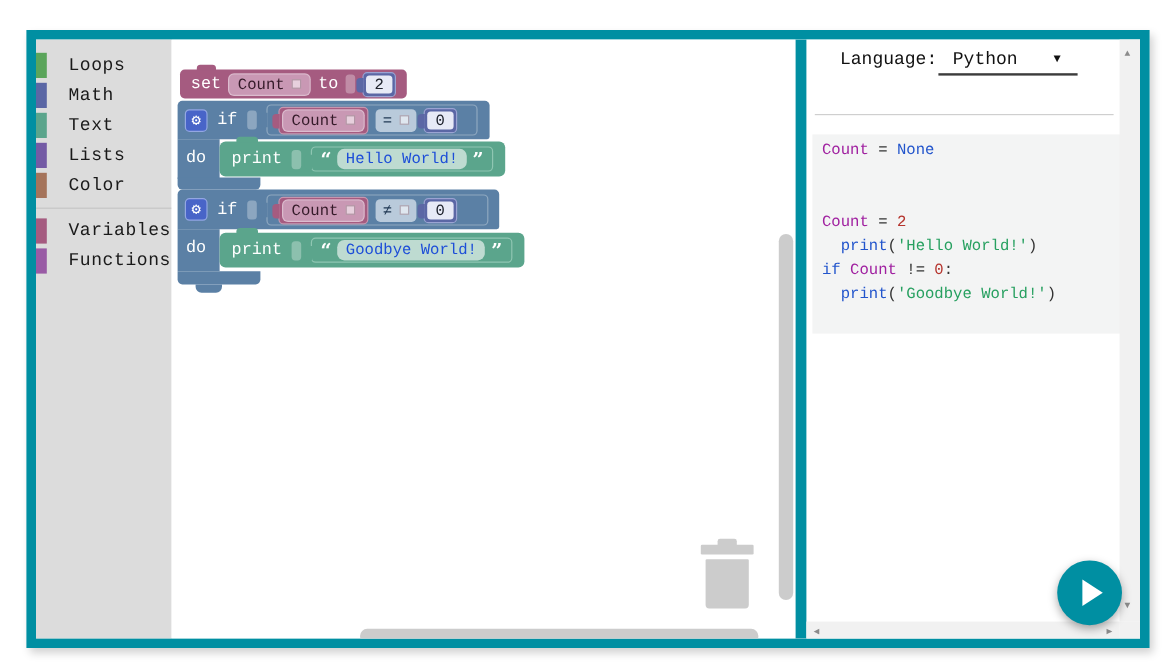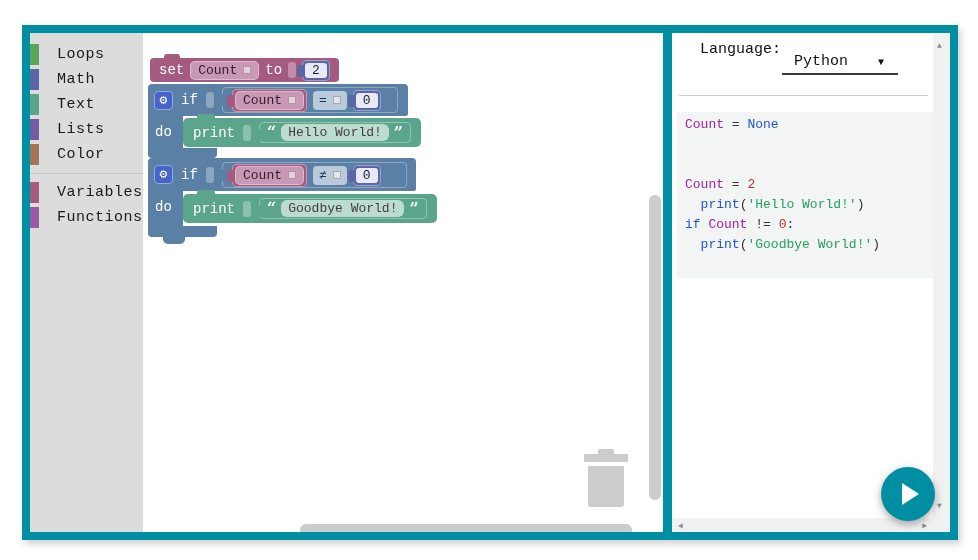--- a/index.html
+++ b/index.html
@@ -72,21 +72,21 @@
                  border-radius:5px; display:inline-flex; align-items:center; gap:8px; padding:0 10px; }
   .print-block::before { content:""; position:absolute; left:14px; top:-4px; width:18px; height:5px;
                          background:var(--text-block); border-radius:3px 3px 0 0; }
   .text-chip { position:relative; display:inline-flex; align-items:center; gap:5px;
                background:var(--text-block); border:1px solid var(--text-border);
                border-radius:4px; padding:1px 7px; }
   .text-chip::before { content:""; position:absolute; left:-6px; top:6px; width:6px; height:12px;
                        background:var(--text-block); border-radius:3px 0 0 3px; }
   .q { color:#fff; font-weight:bold; font-size:16px; font-family:"DejaVu Serif",serif; line-height:1; }
   .txt-field { background:var(--text-field); border-radius:6px; padding:1px 7px;
-               font-size:13px; color:#404040; white-space:nowrap; }
+               font-size:13px; color:#1d4ed8; white-space:nowrap; }
 
   
   .trash { position:absolute; left:441px; top:416px; width:44px; height:58px; cursor:pointer; }
   .trash-handle { position:absolute; left:14px; top:0; width:16px; height:6px;
                   background:var(--scroll); border-radius:2px 2px 0 0; }
   .trash-lid { position:absolute; left:0; top:5px; width:44px; height:8px;
                background:var(--scroll); border-radius:1px; }
   .trash-body { position:absolute; left:4px; top:17px; width:36px; height:41px;
                 background:var(--scroll); border-radius:1px 1px 3px 3px; }
 
@@ -95,21 +95,21 @@
   .vscroll { position:absolute; left:506px; top:162px; width:12px; height:305px;
              background:var(--scroll); border-radius:6px; cursor:pointer; }
 
   
   .rightpanel { position:absolute; left:633px; top:0; width:287px; height:499px;
                 background:#fff; border-left:9px solid var(--teal); }
   .rp-inner { position:relative; width:278px; height:499px; }
   .lang-row { position:absolute; left:0; top:4px; width:261px; height:30px; }
   .lang-label { position:absolute; left:28px; top:4px; font-size:15px; color:#111; }
   .lang-select { position:absolute; left:110px; top:0; width:116px; height:26px;
-                 border-bottom:2px solid #3c3c3c; cursor:pointer;margin-top:12px; }
+                 border-bottom:2px solid #3c3c3c; cursor:pointer; }
   .lang-value { position:absolute; left:12px; top:4px; font-size:15px; color:#111; }
   .lang-arrow { position:absolute; right:14px; top:8px; font-size:10px; color:#111; }
   .rp-hr { position:absolute; left:7px; top:62px; width:249px; height:1px; background:#cfcfcf; }
 
   .code-area { position:absolute; left:5px; top:79px; width:260px; height:166px;
                background:var(--code-bg); padding:3px 0 0 8px; }
   .code-line { height:20px; line-height:20px; font-size:13px; white-space:pre; }
 
   .play-btn { position:absolute; left:209px; top:434px; width:54px; height:54px;
               background:var(--teal); border-radius:50%; cursor:pointer; z-index:5;

